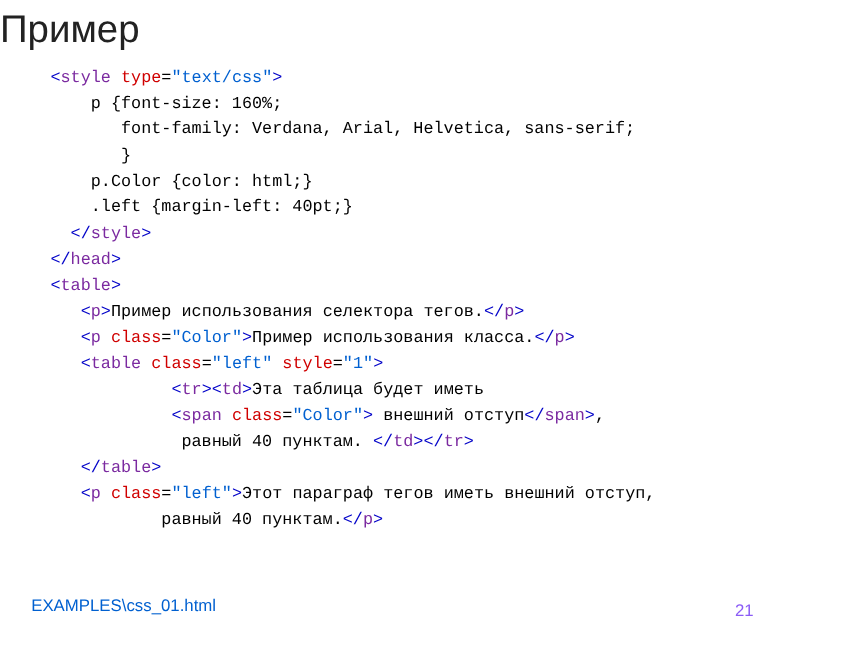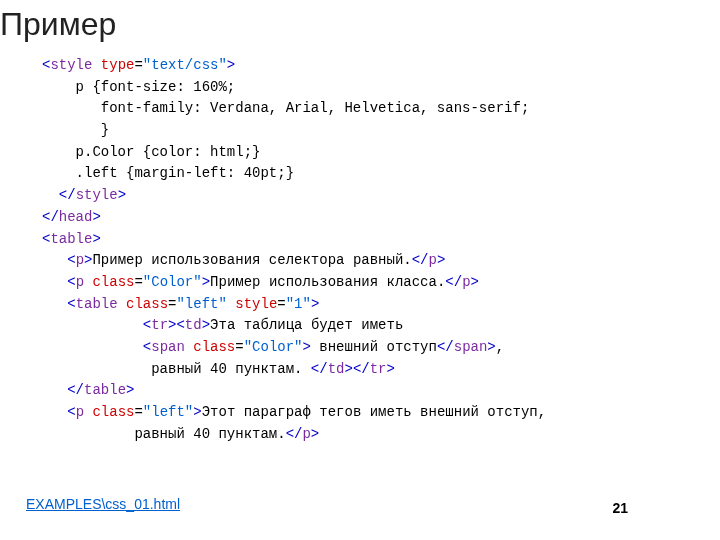--- a/index.html
+++ b/index.html
@@ -29,48 +29,46 @@
   .t-bracket { color: #0000c8; }
   .t-name    { color: #7b2aa0; }
   .t-attr    { color: #d00000; }
   .t-val     { color: #0060d0; }
   .footer-link {
     position: absolute;
     left: 26px;
     bottom: 28px;
     font-size: 14px;
     color: #0060d0;
-    text-decoration: underline;
     cursor: pointer;
     margin-top: 26px;
   }
   .page-num {
     position: absolute;
     right: 92px;
     bottom: 24px;
     font-size: 14px;
-    color: #000000;
-    font-weight: bold;
+    color: #8b5cf6;
   }
 </style>
 </head>
 <body>
 
 <h1 class="slide-title">Пример</h1>
 
 <div class="code-block"><span class="t-bracket">&lt;</span><span class="t-name">style</span><span class="t-attr"> type</span><span>=</span><span class="t-val">"text/css"</span><span class="t-bracket">&gt;</span>
 <span>    p {font-size: 160%;</span>
 <span>       font-family: Verdana, Arial, Helvetica, sans-serif;</span>
 <span>       }</span>
 <span>    p.Color {color: html;}</span>
 <span>    .left {margin-left: 40pt;}</span>
   <span class="t-bracket">&lt;/</span><span class="t-name">style</span><span class="t-bracket">&gt;</span>
 <span class="t-bracket">&lt;/</span><span class="t-name">head</span><span class="t-bracket">&gt;</span>
 <span class="t-bracket">&lt;</span><span class="t-name">table</span><span class="t-bracket">&gt;</span>
-   <span class="t-bracket">&lt;</span><span class="t-name">p</span><span class="t-bracket">&gt;</span><span>Пример использования селектора равный.</span><span class="t-bracket">&lt;/</span><span class="t-name">p</span><span class="t-bracket">&gt;</span>
+   <span class="t-bracket">&lt;</span><span class="t-name">p</span><span class="t-bracket">&gt;</span><span>Пример использования селектора тегов.</span><span class="t-bracket">&lt;/</span><span class="t-name">p</span><span class="t-bracket">&gt;</span>
    <span class="t-bracket">&lt;</span><span class="t-name">p</span><span class="t-attr"> class</span><span>=</span><span class="t-val">"Color"</span><span class="t-bracket">&gt;</span><span>Пример использования класса.</span><span class="t-bracket">&lt;/</span><span class="t-name">p</span><span class="t-bracket">&gt;</span>
    <span class="t-bracket">&lt;</span><span class="t-name">table</span><span class="t-attr"> class</span><span>=</span><span class="t-val">"left"</span><span class="t-attr"> style</span><span>=</span><span class="t-val">"1"</span><span class="t-bracket">&gt;</span>
             <span class="t-bracket">&lt;</span><span class="t-name">tr</span><span class="t-bracket">&gt;</span><span class="t-bracket">&lt;</span><span class="t-name">td</span><span class="t-bracket">&gt;</span><span>Эта таблица будет иметь</span>
             <span class="t-bracket">&lt;</span><span class="t-name">span</span><span class="t-attr"> class</span><span>=</span><span class="t-val">"Color"</span><span class="t-bracket">&gt;</span><span> внешний отступ</span><span class="t-bracket">&lt;/</span><span class="t-name">span</span><span class="t-bracket">&gt;</span><span>,</span>
 <span>             равный 40 пунктам. </span><span class="t-bracket">&lt;/</span><span class="t-name">td</span><span class="t-bracket">&gt;</span><span class="t-bracket">&lt;/</span><span class="t-name">tr</span><span class="t-bracket">&gt;</span>
    <span class="t-bracket">&lt;/</span><span class="t-name">table</span><span class="t-bracket">&gt;</span>
    <span class="t-bracket">&lt;</span><span class="t-name">p</span><span class="t-attr"> class</span><span>=</span><span class="t-val">"left"</span><span class="t-bracket">&gt;</span><span>Этот параграф тегов иметь внешний отступ,</span>
 <span>           равный 40 пунктам.</span><span class="t-bracket">&lt;/</span><span class="t-name">p</span><span class="t-bracket">&gt;</span></div>
 
 <a class="footer-link">EXAMPLES\css_01.html</a>

